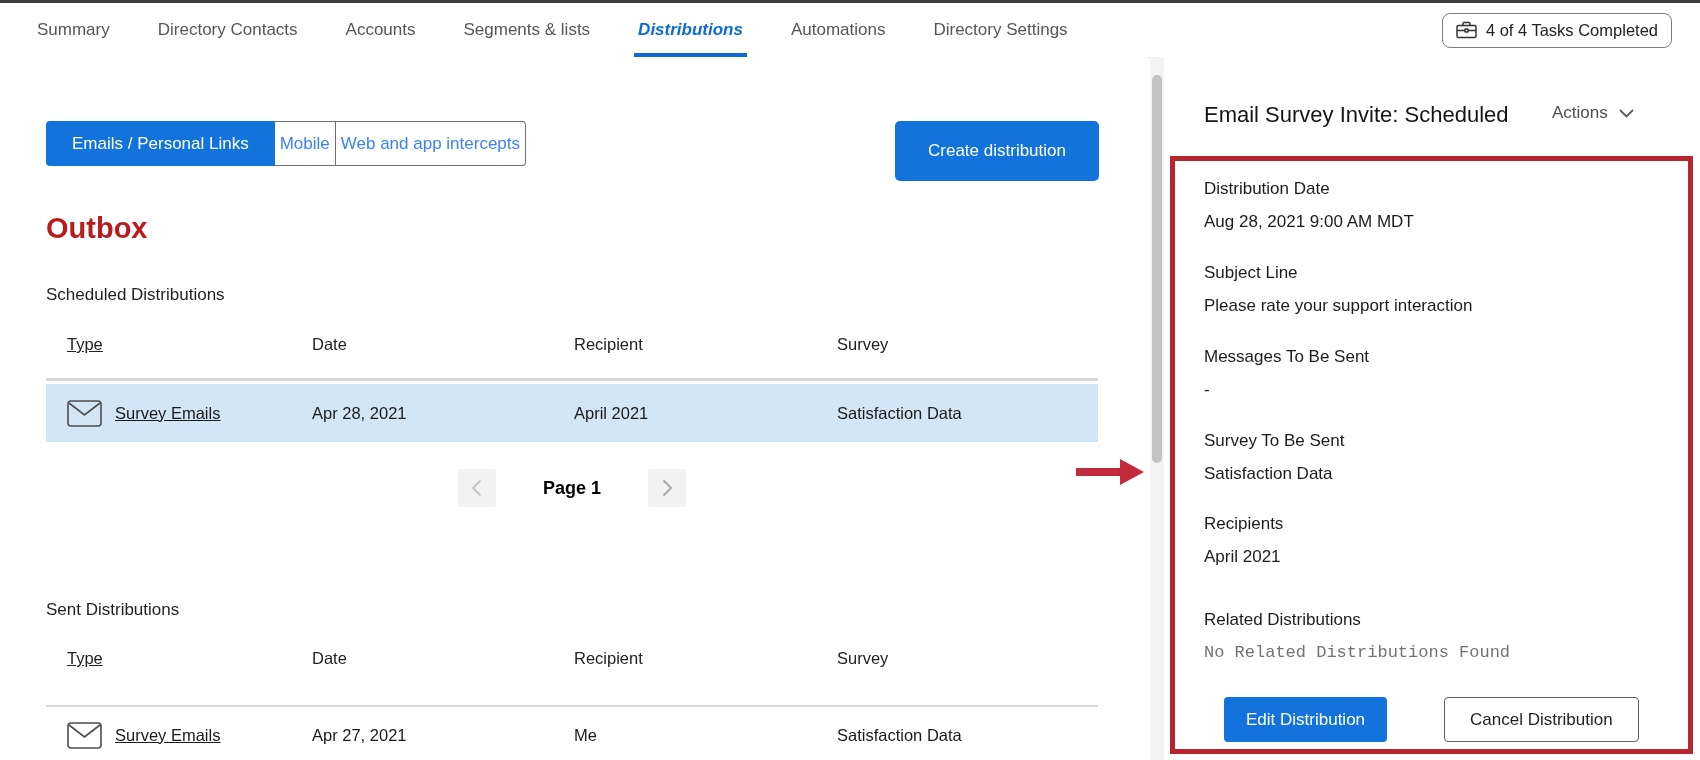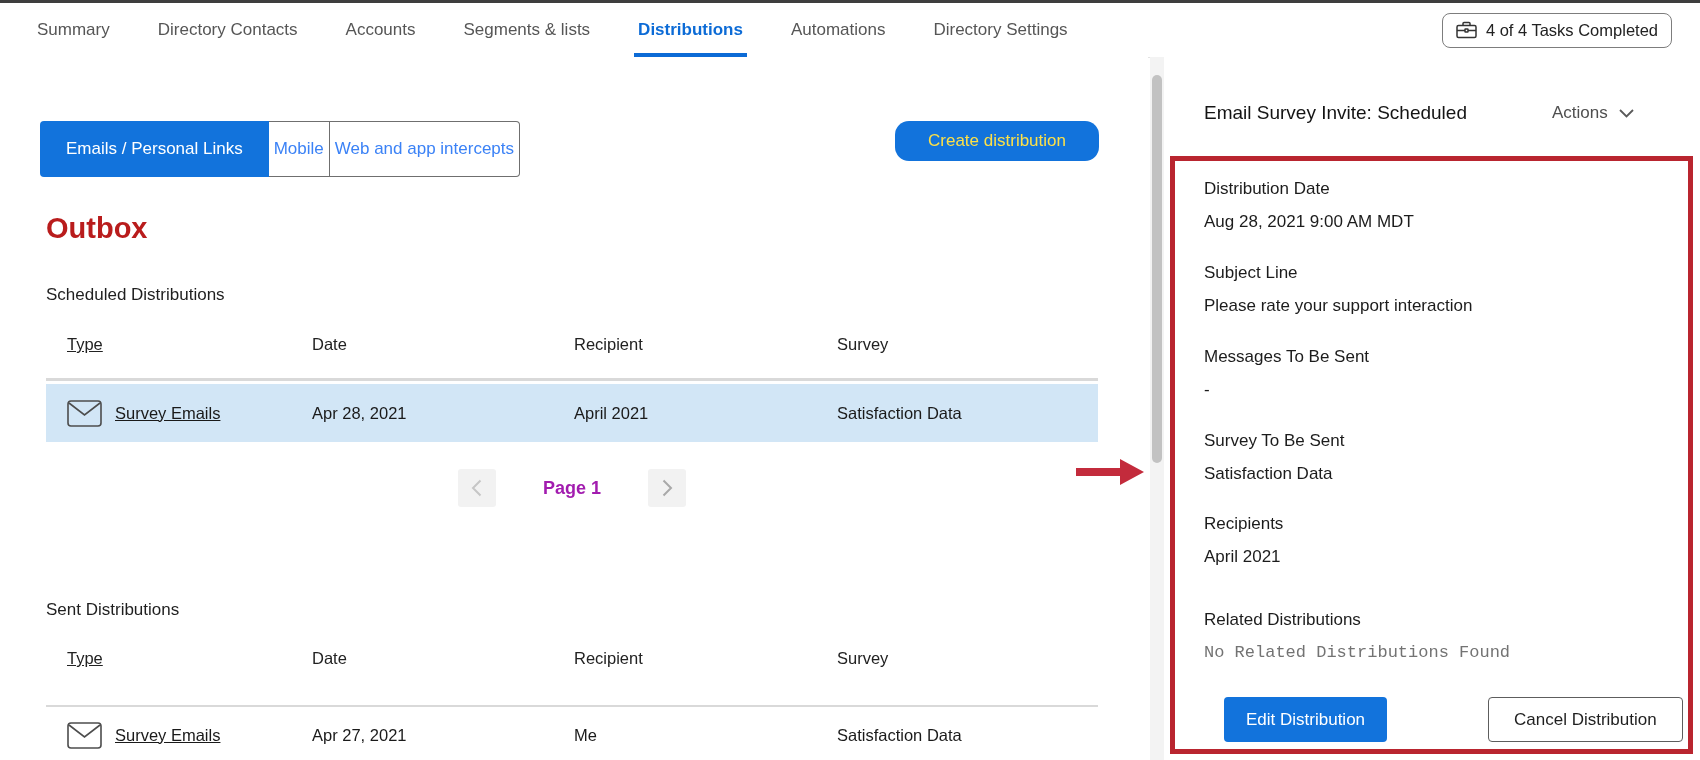--- a/index.html
+++ b/index.html
@@ -12,47 +12,47 @@
 
   
   .nav {
     height:55px; display:flex; align-items:stretch; padding-left:37px; padding-right:28px;
     border-bottom:1px solid #e3e3e3; background:#fff;
   }
   .nav-item {
     display:flex; align-items:center; margin-right:48px; font-size:17px;
     color:#565656; position:relative; cursor:pointer; white-space:nowrap;
   }
-  .nav-item.active { color:#0c6bd6; font-weight:bold; }
+  .nav-item.active { color:#0c6bd6; font-weight:bold;font-style:italic; }
   .nav-item.active::after {
     content:""; position:absolute; left:-4px; right:-4px; bottom:0; height:4px; background:#0c6bd6;
   }
   .tasks-btn {
     margin-left:auto; align-self:center; display:flex; align-items:center; gap:9px;
     border:1px solid #7d7d7d; border-radius:8px; padding:7px 13px;
     font-size:16.5px; color:#222; background:#fff; cursor:pointer; white-space:nowrap;
   }
 
   
   .main { position:absolute; top:57px; left:0; right:0; bottom:0; }
   .content { position:absolute; left:0; top:0; width:1148px; height:703px; background:#fff; }
 
   
-  .seg-group { position:absolute; left:40px; top:64px; display:flex; height:56px; }
+  .seg-group { position:absolute; left:46px; top:64px; display:flex; height:45px; }
   .seg {
     display:flex; align-items:center; padding:0 5px; font-size:17px; background:#fff;
     border:1px solid #6f6f6f; border-left:none; color:#3b82f6; cursor:pointer; white-space:nowrap;
   }
   .seg.active {
     background:var(--accent); border:none; color:#fff; border-radius:4px 0 0 4px; padding:0 26px;
   }
   .seg:last-child { border-radius:0 4px 4px 0; }
   .create-btn {
-    position:absolute; left:895px; top:64px; width:204px; height:40px;
-    background:var(--accent); color:#fde047; border:none; border-radius:14px;
+    position:absolute; left:895px; top:64px; width:204px; height:60px;
+    background:var(--accent); color:#ffffff; border:none; border-radius:5px;
     font-size:17px; font-family:inherit; cursor:pointer;
   }
 
   .outbox-title { position:absolute; left:46px; top:155px; font-size:29px; font-weight:600; color:#b91c1c; }
   .section-label { position:absolute; left:46px; font-size:17px; color:#1f1f1f; }
   .lbl-scheduled { top:228px; }
   .lbl-sent { top:543px; }
 
   
   .grid-row {
@@ -69,48 +69,48 @@
   .data-row { font-size:16.5px; cursor:pointer; }
   .row-scheduled { top:327px; height:58px; background:var(--highlight); }
   .row-sent { top:653px; height:50px; background:#fff; }
 
   
   .pagination { position:absolute; left:46px; top:412px; width:1052px; display:flex; justify-content:center; align-items:center; gap:47px; }
   .page-btn {
     width:38px; height:38px; background:#f2f2f2; border:none; border-radius:3px;
     display:flex; align-items:center; justify-content:center; cursor:pointer;
   }
-  .page-label { font-size:18px; font-weight:bold; color:#a21caf; }
+  .page-label { font-size:18px; font-weight:bold; color:#000000; }
 
   
   .scrollbar { position:absolute; left:1150px; top:0; width:14px; height:703px; background:#f3f3f3; }
   .scroll-thumb { position:absolute; left:2px; top:18px; width:10px; height:388px; background:#c2c2c2; border-radius:6px; cursor:pointer; }
 
   
   .panel { position:absolute; left:1164px; top:0; width:536px; height:703px; background:#fff; }
-  .panel-title { position:absolute; left:40px; top:45px; font-size:19px; color:#141414; }
+  .panel-title { position:absolute; left:40px; top:45px; font-size:22px; color:#141414; }
   .actions { position:absolute; left:388px; top:46px; display:flex; align-items:center; gap:11px; font-size:17px; color:#4f4f4f; cursor:pointer; }
   .redbox {
     position:absolute; left:6px; top:99px; width:523px; height:598px;
     border:5px solid var(--annotation-box); pointer-events:none; z-index:6;
   }
   .field { position:absolute; left:40px; font-size:17px; }
   .field .f-label { color:#1c1c1c; }
   .field .f-value { position:absolute; top:33px; left:0; color:#1c1c1c; white-space:nowrap; }
   .field.muted .f-value { color:#737373;font-family:Liberation Mono, monospace; }
   .f0 { top:122px; } .f1 { top:206px; } .f2 { top:290px; }
   .f3 { top:374px; } .f4 { top:457px; } .f5 { top:553px; }
   .panel-buttons { position:absolute; left:40px; top:640px; display:flex;padding-left:20px; }
   .edit-btn {
     height:45px; padding:0 22px; background:var(--accent); color:#fff; border:none;
     border-radius:4px; font-size:17px; font-family:inherit; cursor:pointer;
   }
   .cancel-btn {
     position:absolute; left:240px; height:45px; padding:0 25px; background:#fff; color:#1f1f1f;
-    border:1px solid #5d5d5d; border-radius:4px; font-size:17px; font-family:inherit; cursor:pointer; white-space:nowrap;margin-left:44px;
+    border:1px solid #5d5d5d; border-radius:4px; font-size:17px; font-family:inherit; cursor:pointer; white-space:nowrap;
   }
 
   
   .red-arrow { position:absolute; left:1076px; top:398px; z-index:7; pointer-events:none; }
 </style>
 </head>
 <body>
 
 <div class="top-edge"></div>
 

